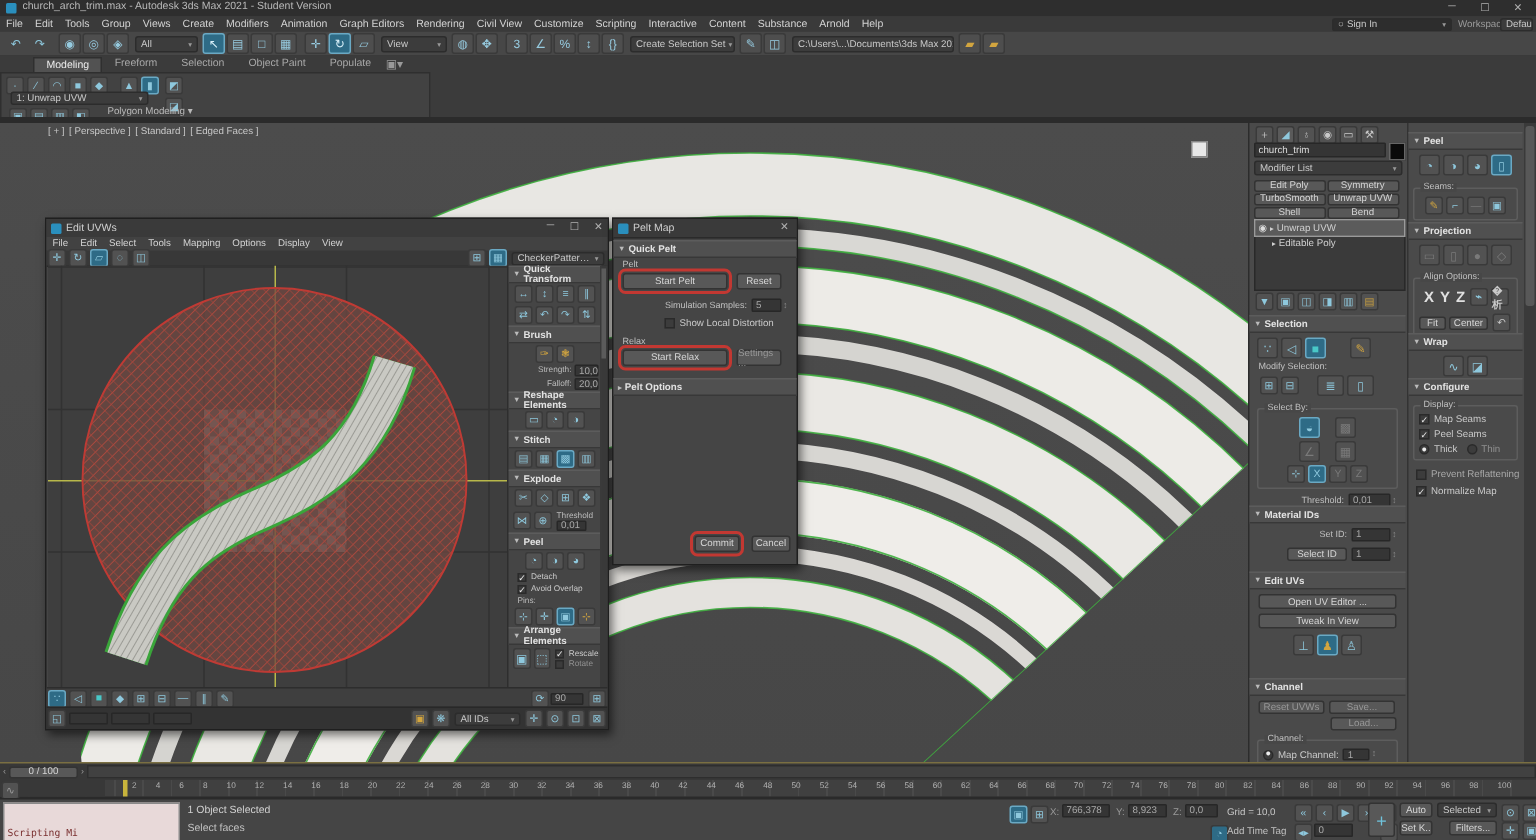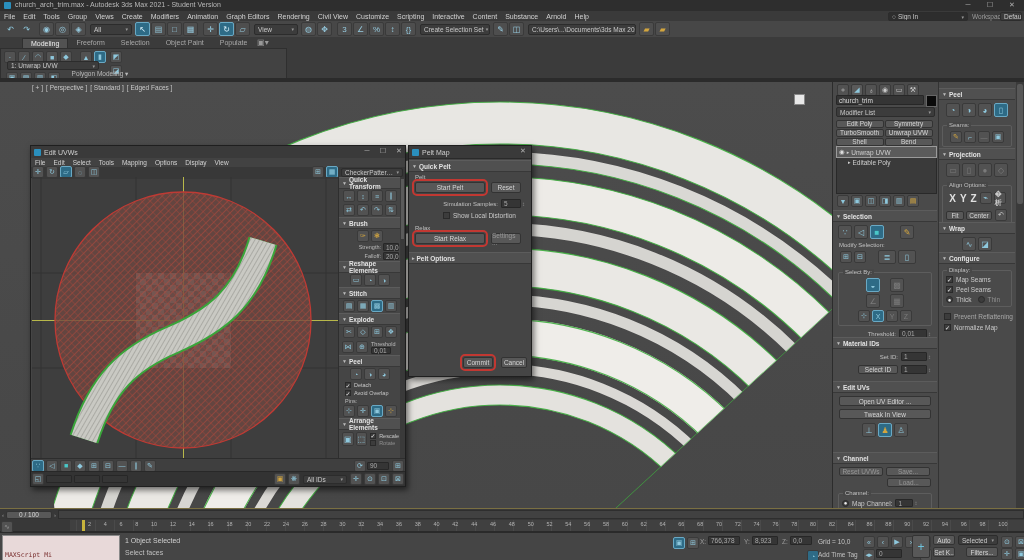--- a/index.html
+++ b/index.html
@@ -802,21 +802,21 @@
         <span class="ticklbl">92</span>
         <span class="ticklbl">94</span>
         <span class="ticklbl">96</span>
         <span class="ticklbl">98</span>
         <span class="ticklbl">100</span>
       </div>
   </div>
 
   <div class="abs" style="left:0;top:532px;width:1024px;height:28px;background:#454545;border-top:1px solid #2a2a2a">
     <div class="abs" style="left:2px;top:2px;width:116px;height:24px;background:#e8d9d9;border:1px solid #8a8a8a">
-      <div style="position:absolute;left:2px;bottom:1px;font-family:'DejaVu Sans Mono',monospace;font-size:6.5px;color:#7a3030">MAXScript Mi</div>
+      <div style="position:absolute;left:2px;bottom:1px;font-family:'DejaVu Sans Mono',monospace;font-size:6.5px;color:#7a3030">Scripting Mi</div>
     </div>
     <span class="abs" style="left:125px;top:4px;color:#d0d0d0">1 Object Selected</span>
     <span class="abs" style="left:125px;top:16px;color:#c0c0c0">Select faces</span>
 
     <span class="abs pic s hl" style="left:672px;top:3px">▣</span>
     <span class="abs pic s plain" style="left:686px;top:3px">⊞</span>
     <span class="abs" style="left:700px;top:5px;color:#9a9a9a;font-size:6.5px">X:</span>
     <span class="abs fld" style="left:708px;top:3px;width:32px;height:9px">
         <span>766,378</span>
       </span>

